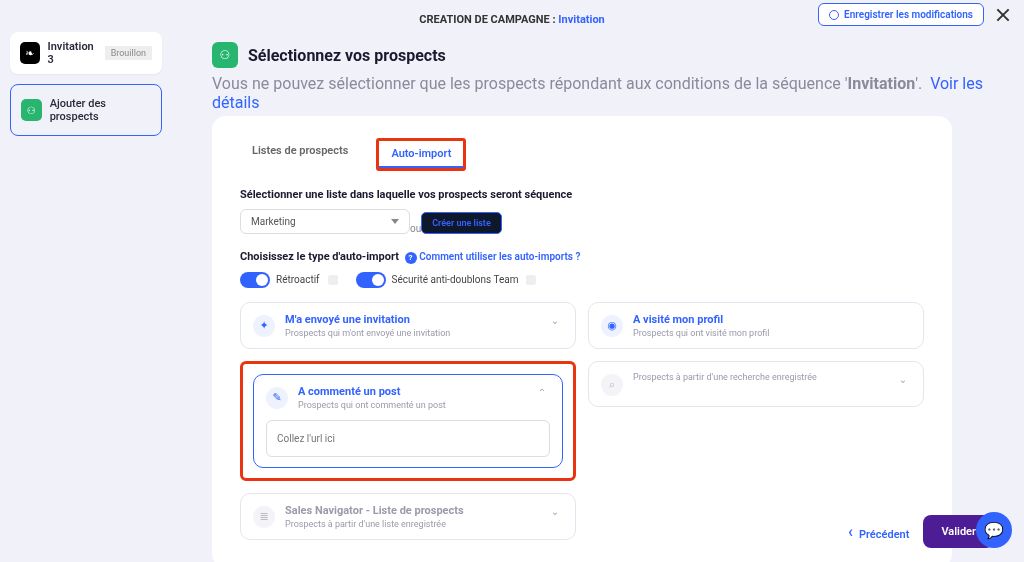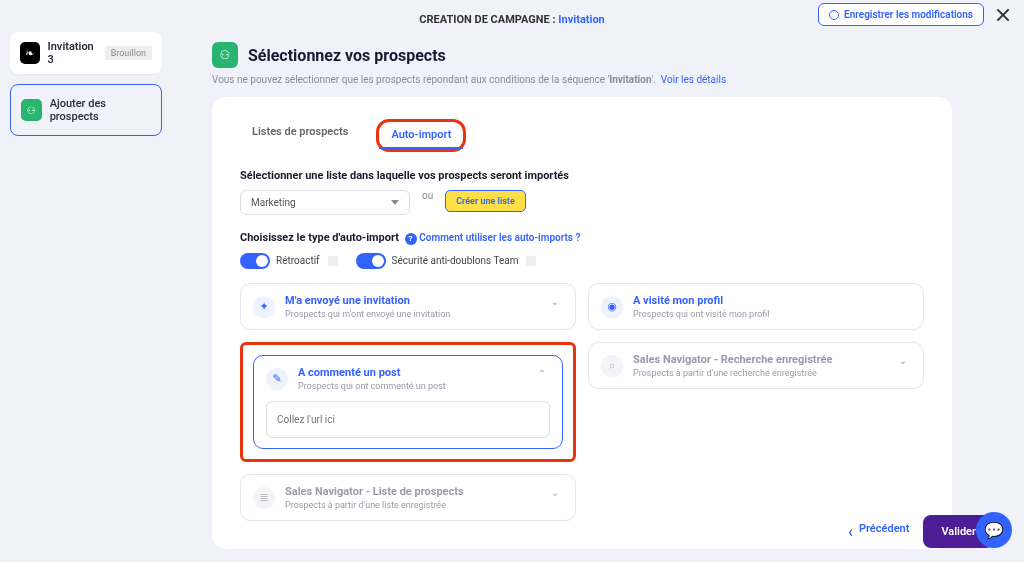--- a/index.html
+++ b/index.html
@@ -20,34 +20,34 @@
 .sb-icon{width:22px;height:22px;background:#000;border-radius:5px;display:flex;align-items:center;justify-content:center;color:#fff;font-size:11px}
 .sb-title{font-size:11px;font-weight:600;color:#2a2a3a}
 .badge-draft{background:#eee;color:#888;font-size:9px;padding:2px 6px;border-radius:0;margin-left:auto}
 .sb-step{border:1.5px solid #3363ff;border-radius:8px;padding:12px 10px;display:flex;align-items:center;gap:8px;cursor:pointer}
 .sb-step-icon{width:22px;height:22px;background:#27b56f;border-radius:5px;display:flex;align-items:center;justify-content:center;color:#fff;font-size:10px}
 .sb-step-label{font-size:11px;font-weight:500;color:#2a2a3a}
 .main{flex:1;padding:10px 20px 0 40px;position:relative}
 .page-head{display:flex;align-items:center;gap:10px;margin-bottom:6px}
 .page-head-icon{width:26px;height:26px;background:#27b56f;border-radius:6px;display:flex;align-items:center;justify-content:center;color:#fff;font-size:12px}
 .page-title{font-size:16px;font-weight:700;color:#1a1a2e}
-.page-sub{font-size:10px;color:#8a8a9a;margin-bottom:12px}
+.page-sub{font-size:16px;color:#8a8a9a;margin-bottom:4px}
 .page-sub .link{color:#3363ff}
 .card{background:#fff;border-radius:14px;padding:22px 28px 28px;max-width:740px}
 .tabs{display:flex;gap:16px;margin-bottom:16px;border-bottom:1px solid transparent}
 .tab{font-size:11px;font-weight:600;color:#666;padding:6px 12px 8px;cursor:pointer;position:relative}
 .tab.active{color:#3363ff}
 .tab.active::after{content:"";position:absolute;bottom:0;left:0;right:0;height:2px;background:#3363ff}
-.tab-hl{border:3px solid #e8340f;border-radius:13px;padding:0}
+.tab-hl{border:3px solid #e8340f;border-radius:3px;padding:0}
 .sec-label{font-size:11px;font-weight:700;color:#1a1a2e;margin-bottom:8px}
-.row-select{display:flex;align-items:flex-start;gap:12px;margin-bottom:16px}
+.row-select{display:flex;align-items:flex-end;gap:0;margin-bottom:16px}
 .select{border:1px solid #ddd;border-radius:6px;padding:6px 10px;font-size:10px;color:#555;width:170px;background:#fff;display:flex;justify-content:space-between;align-items:center;cursor:pointer}
 .select::after{content:"";width:0;height:0;border-left:4px solid transparent;border-right:4px solid transparent;border-top:5px solid #888}
 .ou{font-size:10px;color:#888}
-.btn-outline{border:1px solid #3363ff;color:#3363ff;background:#fde047;border-radius:5px;padding:5px 10px;font-size:9px;font-weight:600;cursor:pointer}
+.btn-outline{border:1px solid #3363ff;color:#3363ff;background:#0f172a;border-radius:5px;padding:5px 10px;font-size:9px;font-weight:600;cursor:pointer}
 .toggles{display:flex;align-items:flex-start;gap:18px;margin-bottom:14px}
 .help-link{color:#3363ff;font-size:10px;font-weight:600}
 .qmark{display:inline-flex;width:12px;height:12px;border-radius:50%;background:#3363ff;color:#fff;font-size:8px;align-items:center;justify-content:center;font-weight:700}
 .toggle{display:flex;align-items:center;gap:6px}
 .switch{width:30px;height:16px;background:#3363ff;border-radius:10px;position:relative;cursor:pointer}
 .switch::after{content:"";position:absolute;width:12px;height:12px;background:#fff;border-radius:50%;top:2px;right:2px}
 .tog-label{font-size:10px;color:#444}
 .info-dot{width:10px;height:10px;border-radius:2px;background:#eee;display:inline-block;margin-left:2px}
 .grid{display:grid;grid-template-columns:1fr 1fr;gap:12px}
 .opt{border:1px solid #e5e5ef;border-radius:10px;padding:10px 12px;display:flex;align-items:flex-start;gap:10px;cursor:pointer;background:#fff}
@@ -59,21 +59,21 @@
 .opt-desc{font-size:9px;color:#9a9aaa}
 .opt.disabled .opt-title{color:#9a9aaa}
 .opt.disabled{cursor:default}
 .chev{width:16px;height:16px;display:flex;align-items:center;justify-content:center;color:#aaa;font-size:10px}
 .opt-expanded{grid-column:1;border:3px solid #e8340f;border-radius:6px;padding:10px}
 .opt-expanded .opt-inner{border:1.5px solid #3363ff;border-radius:10px;padding:10px 12px}
 .opt-expanded .opt-head{display:flex;align-items:flex-start;gap:10px;margin-bottom:10px}
 .input-label{font-size:10px;font-weight:600;color:#333;margin-bottom:6px}
 .url-input{width:100%;border:1px solid #ddd;border-radius:6px;padding:12px 10px;font-size:10px;color:#888}
 .footer{position:absolute;bottom:14px;right:30px;display:flex;align-items:center;gap:14px}
-.btn-prev{color:#3363ff;font-size:11px;font-weight:600;cursor:pointer;display:flex;align-items:flex-start;gap:6px}
+.btn-prev{color:#3363ff;font-size:11px;font-weight:600;cursor:pointer;display:flex;align-items:flex-end;gap:6px}
 .btn-prev::before{content:"‹";font-size:16px}
 .btn-valid{background:#4c1d95;color:#fff;border:none;border-radius:8px;padding:10px 18px;font-size:11px;font-weight:600;cursor:pointer}
 .chat-fab{position:absolute;bottom:14px;right:12px;width:36px;height:36px;border-radius:50%;background:#3363ff;display:flex;align-items:center;justify-content:center;color:#fff;font-size:16px;cursor:pointer}
 </style>
 </head>
 <body>
 
 <div class="top-bar">
   <div></div>
   <div class="top-center">
@@ -112,21 +112,21 @@
     </div>
 
     <div class="card">
       <div class="tabs">
         <div class="tab">Listes de prospects</div>
         <div class="tab-hl">
             <div class="tab active">Auto-import</div>
           </div>
       </div>
 
-      <div class="sec-label">Sélectionner une liste dans laquelle vos prospects seront importés</div>
+      <div class="sec-label">Sélectionner une liste dans laquelle vos prospects seront séquence</div>
       <div class="row-select">
         <div class="select">
             <span>Marketing</span>
           </div>
         <span class="ou">ou</span>
         <button class="btn-outline">Créer une liste</button>
       </div>
 
       <div class="sec-label">
         <span>Choisissez le type d'auto-import</span>&nbsp;&nbsp;<span class="qmark">?</span>
@@ -173,21 +173,20 @@
               </div>
               <div class="chev">⌃</div>
             </div>
             <input class="url-input" placeholder="Collez l'url ici" style="">
           </div>
         </div>
 
         <div class="opt disabled" style="align-self:start">
           <div class="opt-icon grey">⌕</div>
           <div class="opt-body">
-            <div class="opt-title">Sales Navigator - Recherche enregistrée</div>
             <div class="opt-desc">Prospects à partir d'une recherche enregistrée</div>
           </div>
           <div class="chev">⌄</div>
         </div>
 
         <div class="opt disabled">
           <div class="opt-icon grey">≣</div>
           <div class="opt-body">
             <div class="opt-title">Sales Navigator - Liste de prospects</div>
             <div class="opt-desc">Prospects à partir d'une liste enregistrée</div>

